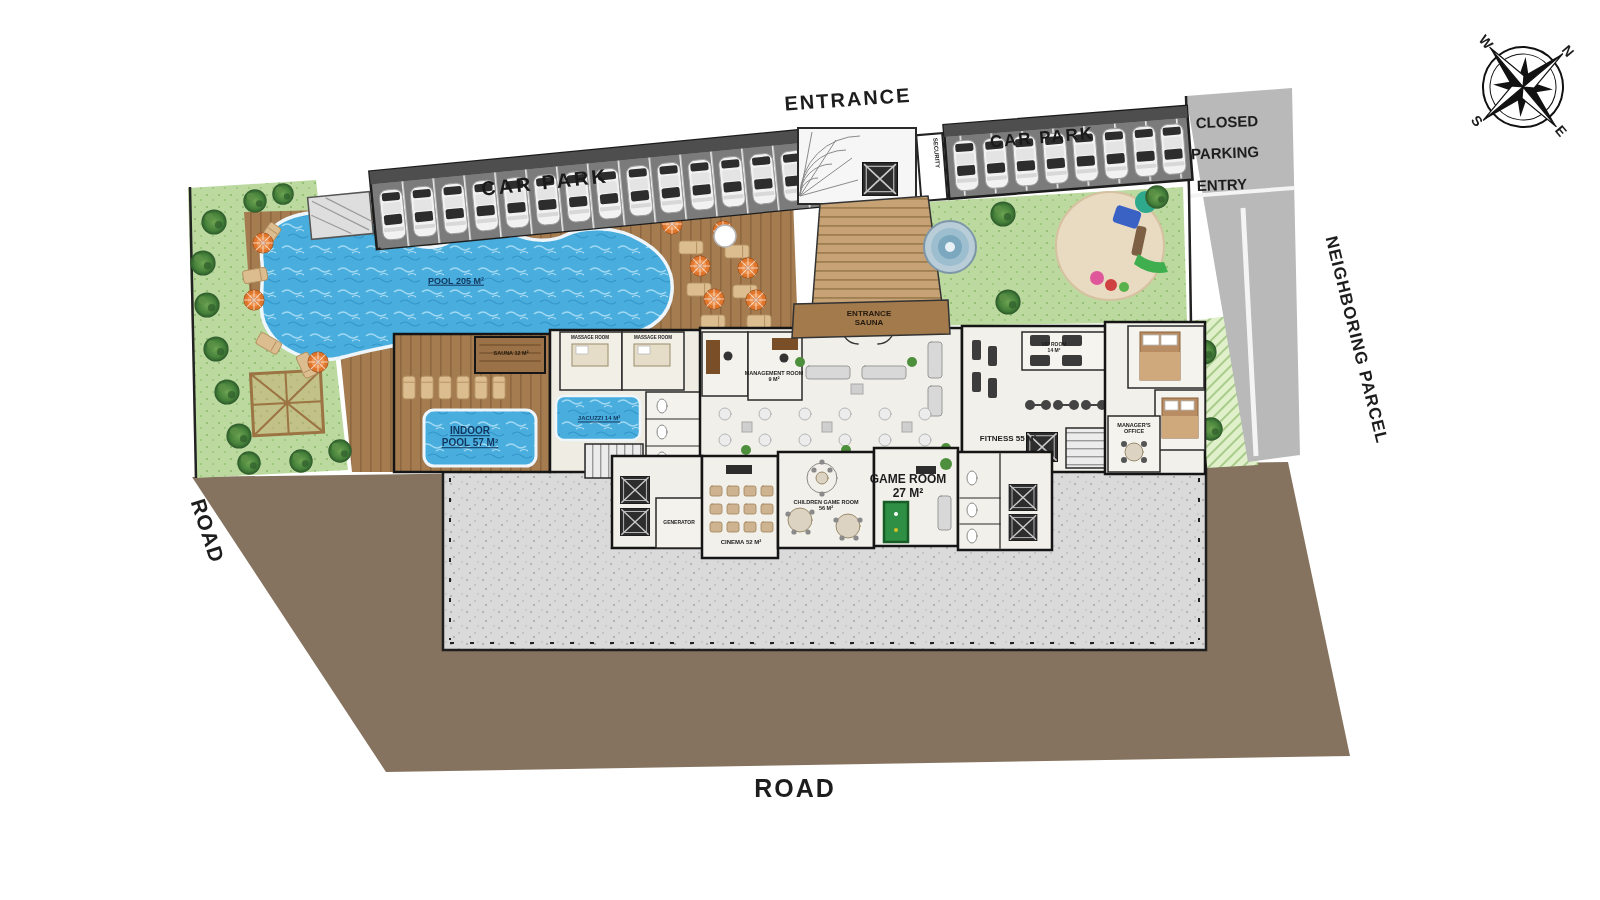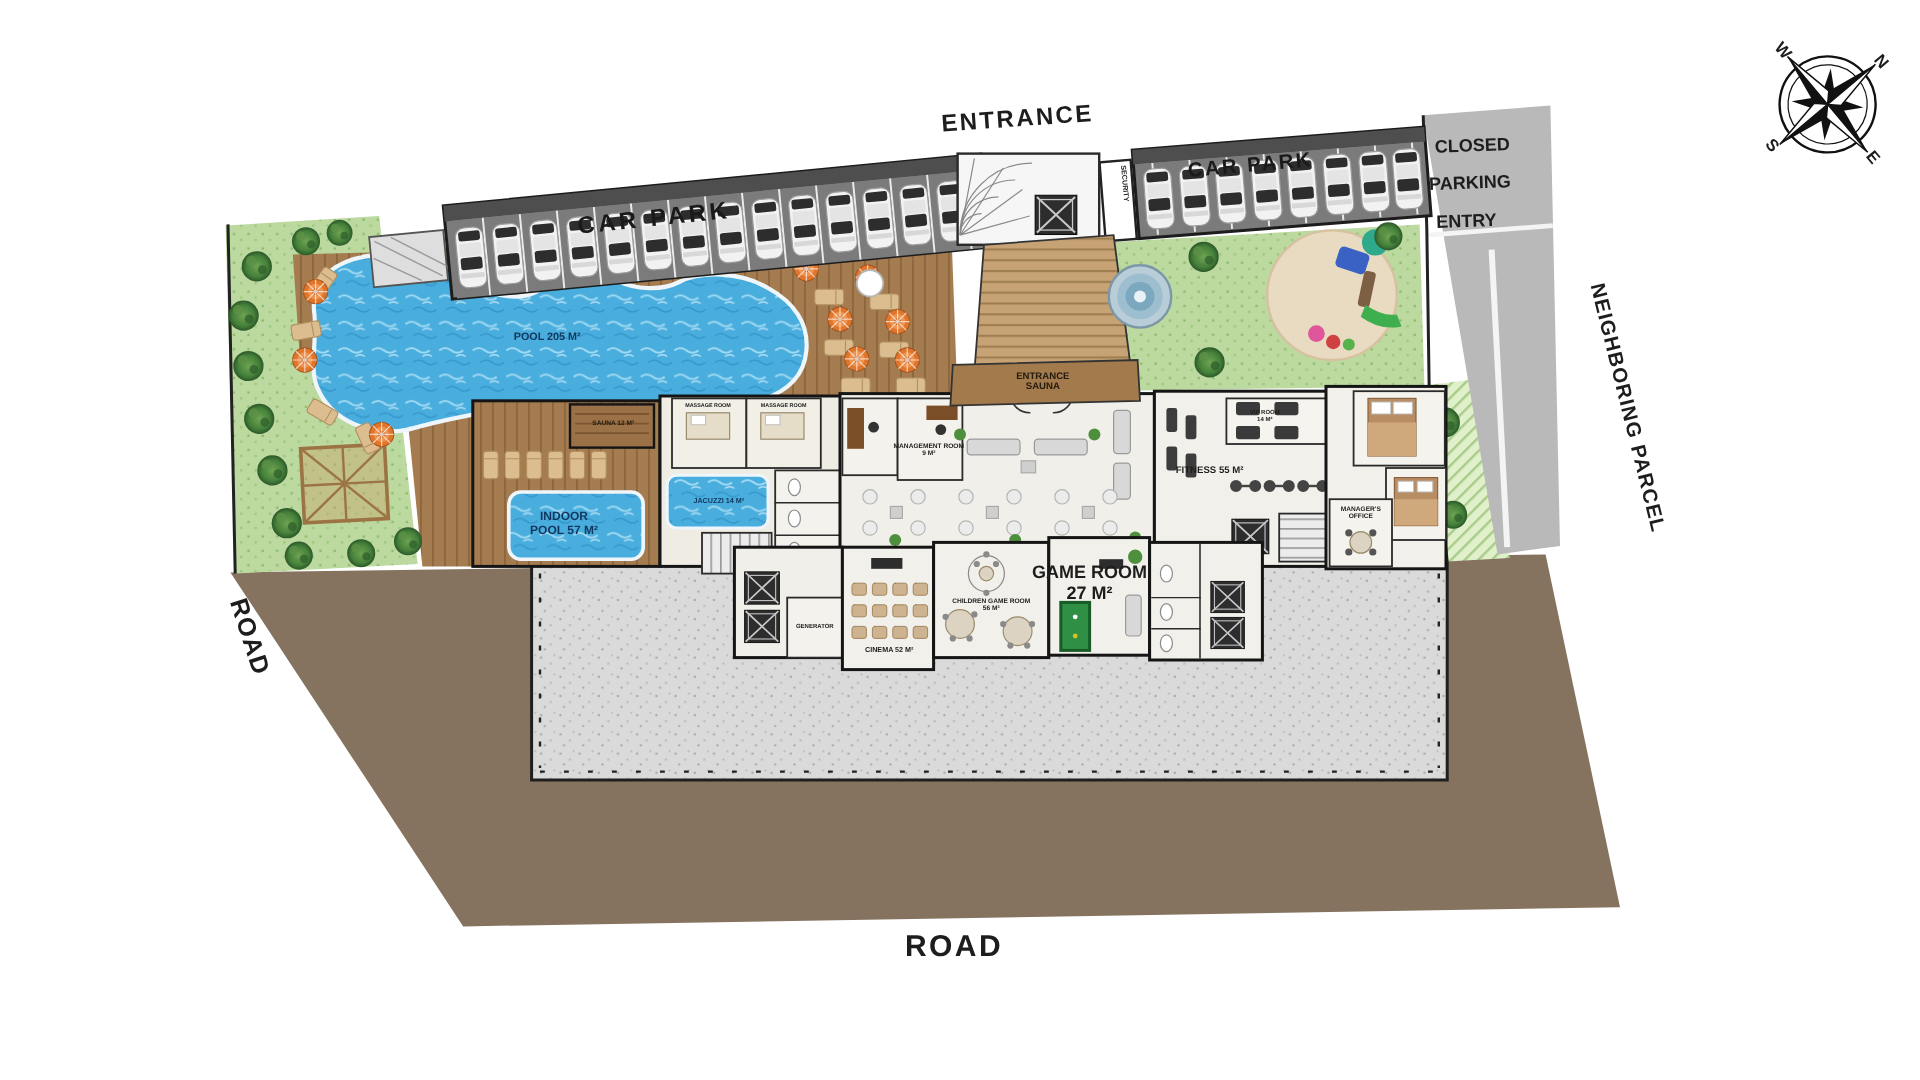--- a/index.html
+++ b/index.html
@@ -2,21 +2,21 @@
 <html><head>
 <meta charset="utf-8">
 <style>
   html,body{margin:0;padding:0;background:#fff;}
   .stage{position:relative;width:1600px;height:900px;background:#ffffff;overflow:hidden;
          font-family:"Liberation Sans",sans-serif;}
   .stage svg.plan{position:absolute;left:0;top:0;}
   .lbl{position:absolute;transform:translate(-50%,-50%) rotate(var(--r,0deg));
        font-weight:bold;color:#1d1d1d;white-space:nowrap;text-align:center;line-height:1.18;}
   .lbl span{display:block;}
-  .navy{color:#12375e;}
+  .navy{color:#12375e;text-decoration:underline;}
   .onwood{color:#241a0e;}
 </style>
 </head>
 <body>
 
 <div class="stage">
 
 <svg class="plan" width="1600" height="900" viewBox="0 0 1600 900">
   <defs>
     <pattern id="speckle" width="16" height="16" patternUnits="userSpaceOnUse">
@@ -471,30 +471,30 @@
 <div class="lbl" style="left:590px;top:338px;font-size:4.5px">MASSAGE ROOM</div>
 <div class="lbl" style="left:653px;top:338px;font-size:4.5px">MASSAGE ROOM</div>
 <div class="lbl" style="left:774px;top:376px;font-size:5.5px">
   <span>MANAGEMENT ROOM</span>
       <span>9 M²</span>
 </div>
 <div class="lbl onwood" style="left:869px;top:318px;font-size:8px">
   <span>ENTRANCE</span>
       <span>SAUNA</span>
 </div>
-<div class="lbl" style="left:908px;top:486px;font-size:15px">
+<div class="lbl" style="left:908px;top:486px;font-size:12px">
   <span>GAME ROOM</span>
       <span>27 M²</span>
 </div>
 <div class="lbl" style="left:741px;top:543px;font-size:6px">CINEMA 52 M²</div>
 <div class="lbl" style="left:826px;top:505px;font-size:5.5px">
   <span>CHILDREN GAME ROOM</span>
       <span>56 M²</span>
 </div>
-<div class="lbl" style="left:1008px;top:392px;font-size:8px">FITNESS 55 M²</div>
+<div class="lbl" style="left:1008px;top:439px;font-size:8px">FITNESS 55 M²</div>
 <div class="lbl" style="left:1054px;top:348px;font-size:5px">
   <span>VIP ROOM</span>
       <span>14 M²</span>
 </div>
 <div class="lbl" style="left:1134px;top:428px;font-size:5.5px">
   <span>MANAGER'S</span>
       <span>OFFICE</span>
 </div>
 <div class="lbl" style="left:679px;top:523px;font-size:5px">GENERATOR</div>
 

